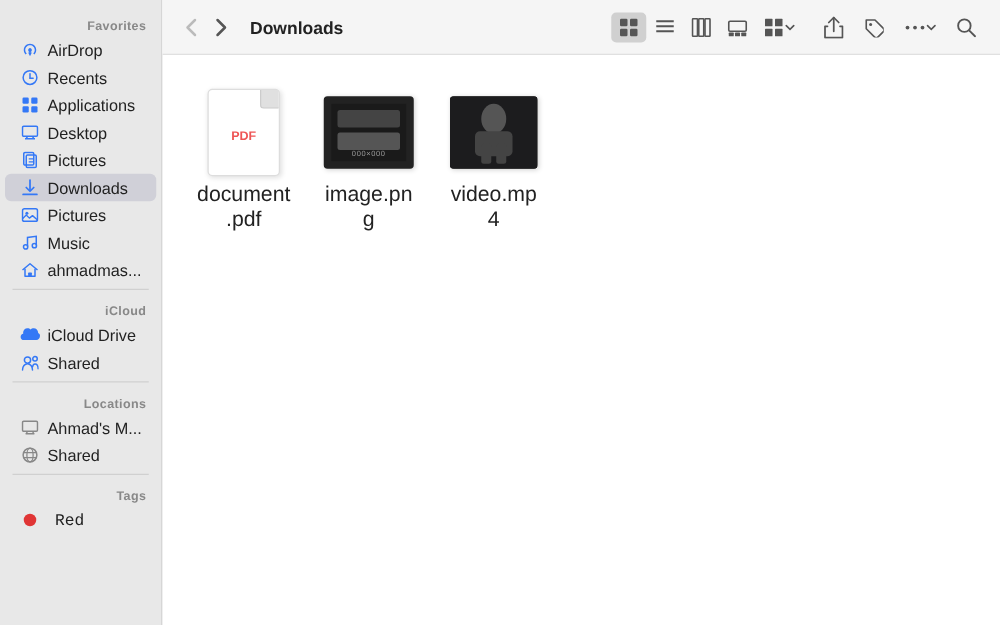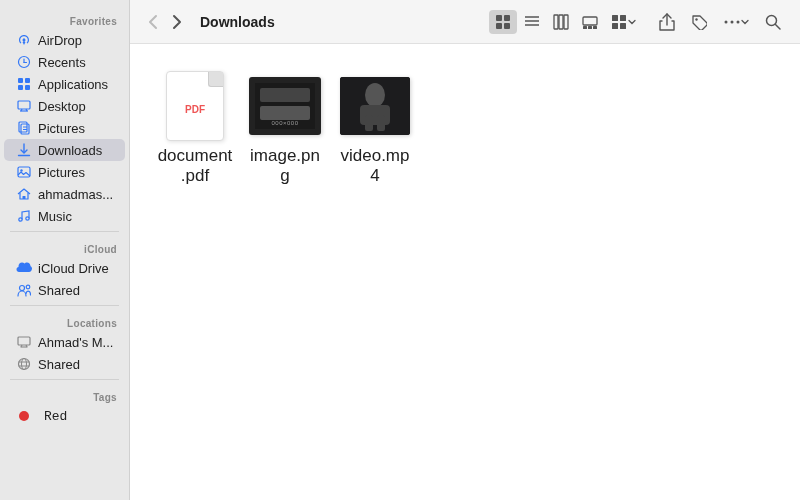--- a/index.html
+++ b/index.html
@@ -145,20 +145,21 @@
       align-items: center;
     }
 
     
     .file-area {
       flex: 1;
       padding: 20px;
       display: flex;
       flex-wrap: wrap;
       align-content: flex-start;
+      gap: 10px;
       overflow-y: auto;
     }
 
     .file-item {
       display: flex;
       flex-direction: column;
       align-items: center;
       width: 90px;
       cursor: pointer;
       padding: 6px;
@@ -346,37 +347,37 @@
         <circle cx="4.5" cy="5.5" r="1.2" fill="#3478f6"></circle>
         <polyline points="1,10 4,7 6.5,9.5 9,7.5 13,11" fill="none" stroke="#3478f6" stroke-width="1.1" stroke-linejoin="round"></polyline>
       </svg>
     </span>
     <span>Pictures</span>
   </div>
 
   <div class="sidebar-item">
     <span class="icon">
       <svg width="14" height="14" viewBox="0 0 14 14">
+        <path d="M5 10 L5 3 L12 2 L12 9" fill="none" stroke="#3478f6" stroke-width="1.2" stroke-linecap="round"></path>
+        <circle cx="3.5" cy="10.5" r="1.7" fill="none" stroke="#3478f6" stroke-width="1.2"></circle>
+        <circle cx="10.5" cy="9.5" r="1.7" fill="none" stroke="#3478f6" stroke-width="1.2"></circle>
+      </svg>
+    </span>
+    <span>Music</span>
+  </div>
+
+  <div class="sidebar-item">
+    <span class="icon">
+      <svg width="14" height="14" viewBox="0 0 14 14">
         <path d="M1 7 L7 2 L13 7" fill="none" stroke="#3478f6" stroke-width="1.2" stroke-linejoin="round"></path>
         <path d="M3 6 L3 12 L11 12 L11 6" fill="none" stroke="#3478f6" stroke-width="1.2" stroke-linejoin="round"></path>
         <rect x="5.5" y="9" width="3" height="3" fill="#3478f6" rx="0.5"></rect>
       </svg>
     </span>
     <span>ahmadmas...</span>
-  </div>
-
-  <div class="sidebar-item">
-    <span class="icon">
-      <svg width="14" height="14" viewBox="0 0 14 14">
-        <path d="M5 10 L5 3 L12 2 L12 9" fill="none" stroke="#3478f6" stroke-width="1.2" stroke-linecap="round"></path>
-        <circle cx="3.5" cy="10.5" r="1.7" fill="none" stroke="#3478f6" stroke-width="1.2"></circle>
-        <circle cx="10.5" cy="9.5" r="1.7" fill="none" stroke="#3478f6" stroke-width="1.2"></circle>
-      </svg>
-    </span>
-    <span>Music</span>
   </div>
 
   <div class="sidebar-divider"></div>
 
   <div class="sidebar-section-label">iCloud</div>
 
   <div class="sidebar-item">
     <span class="icon">
       <svg width="16" height="12" viewBox="0 0 16 12">
         <path d="M13 10 H3 C1.6 10 0.5 8.9 0.5 7.5 C0.5 6.2 1.4 5.2 2.6 5 C2.5 4.7 2.5 4.4 2.5 4 C2.5 2.1 4 0.5 6 0.5 C7 0.5 7.9 0.9 8.5 1.6 C9 0.9 9.9 0.5 11 0.5 C12.9 0.5 14.5 2.1 14.5 4 C14.5 4.1 14.5 4.2 14.5 4.3 C15.4 4.7 16 5.5 16 6.5 C16 8.4 14.7 10 13 10Z" fill="#3478f6"></path>

